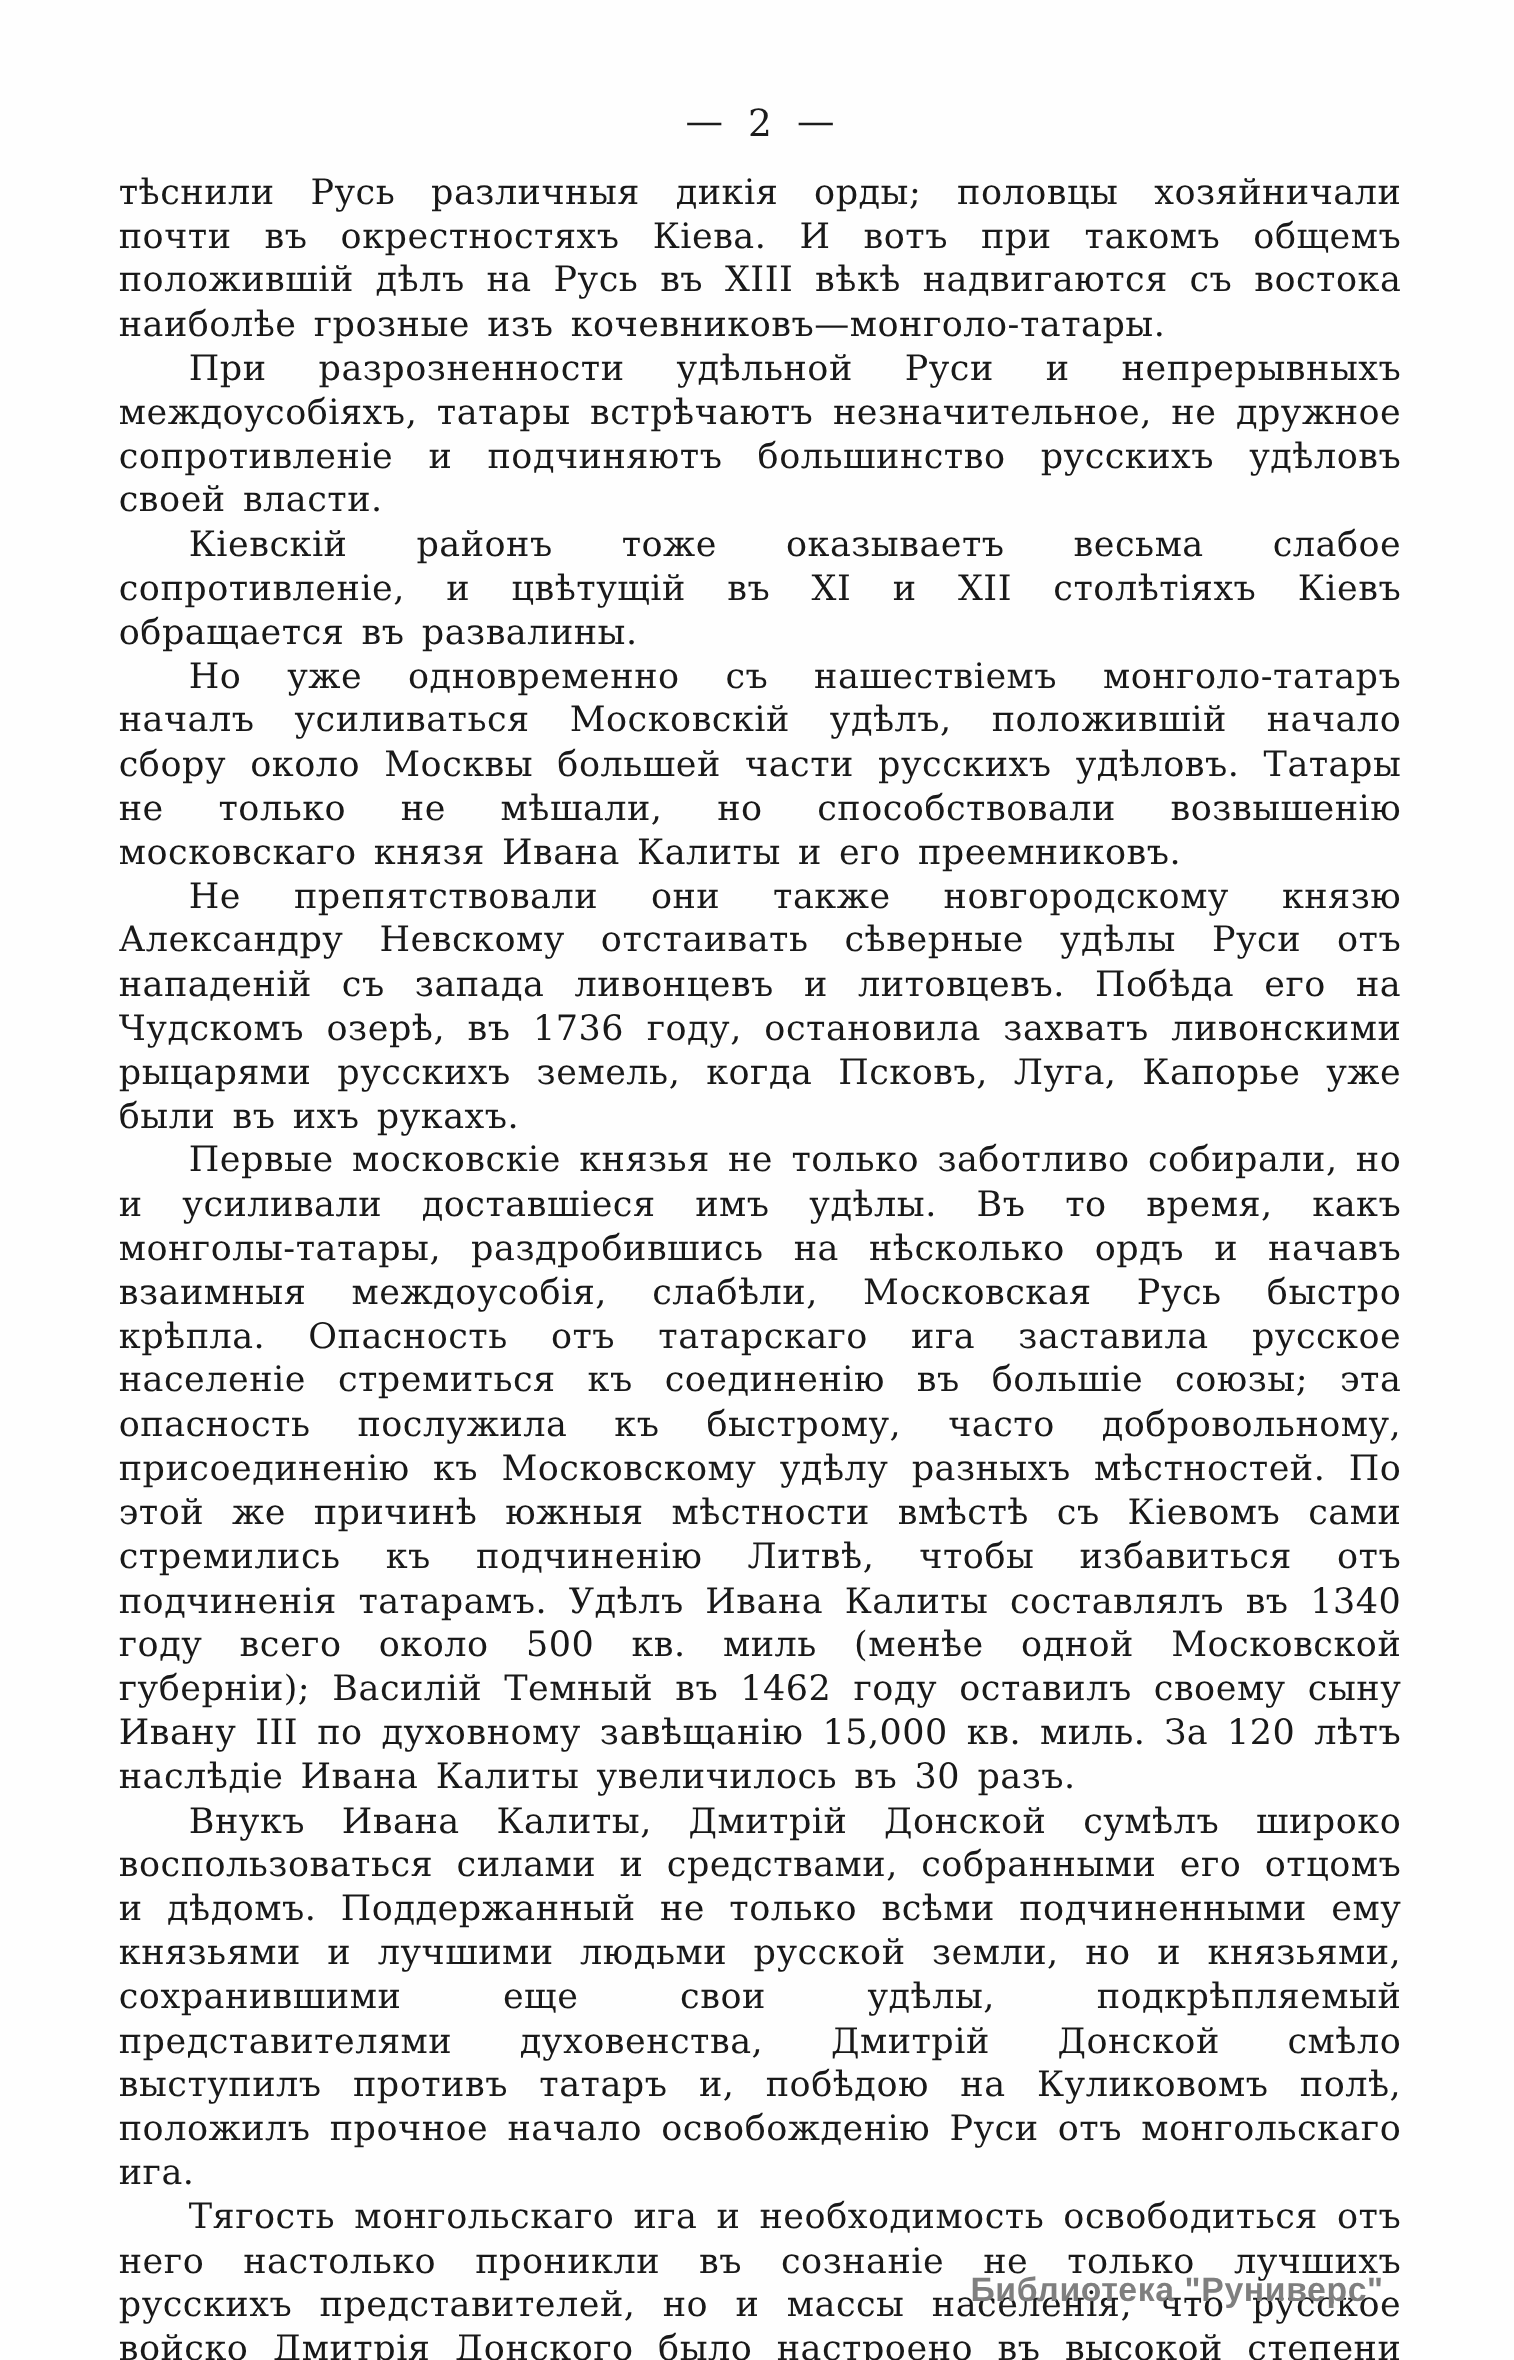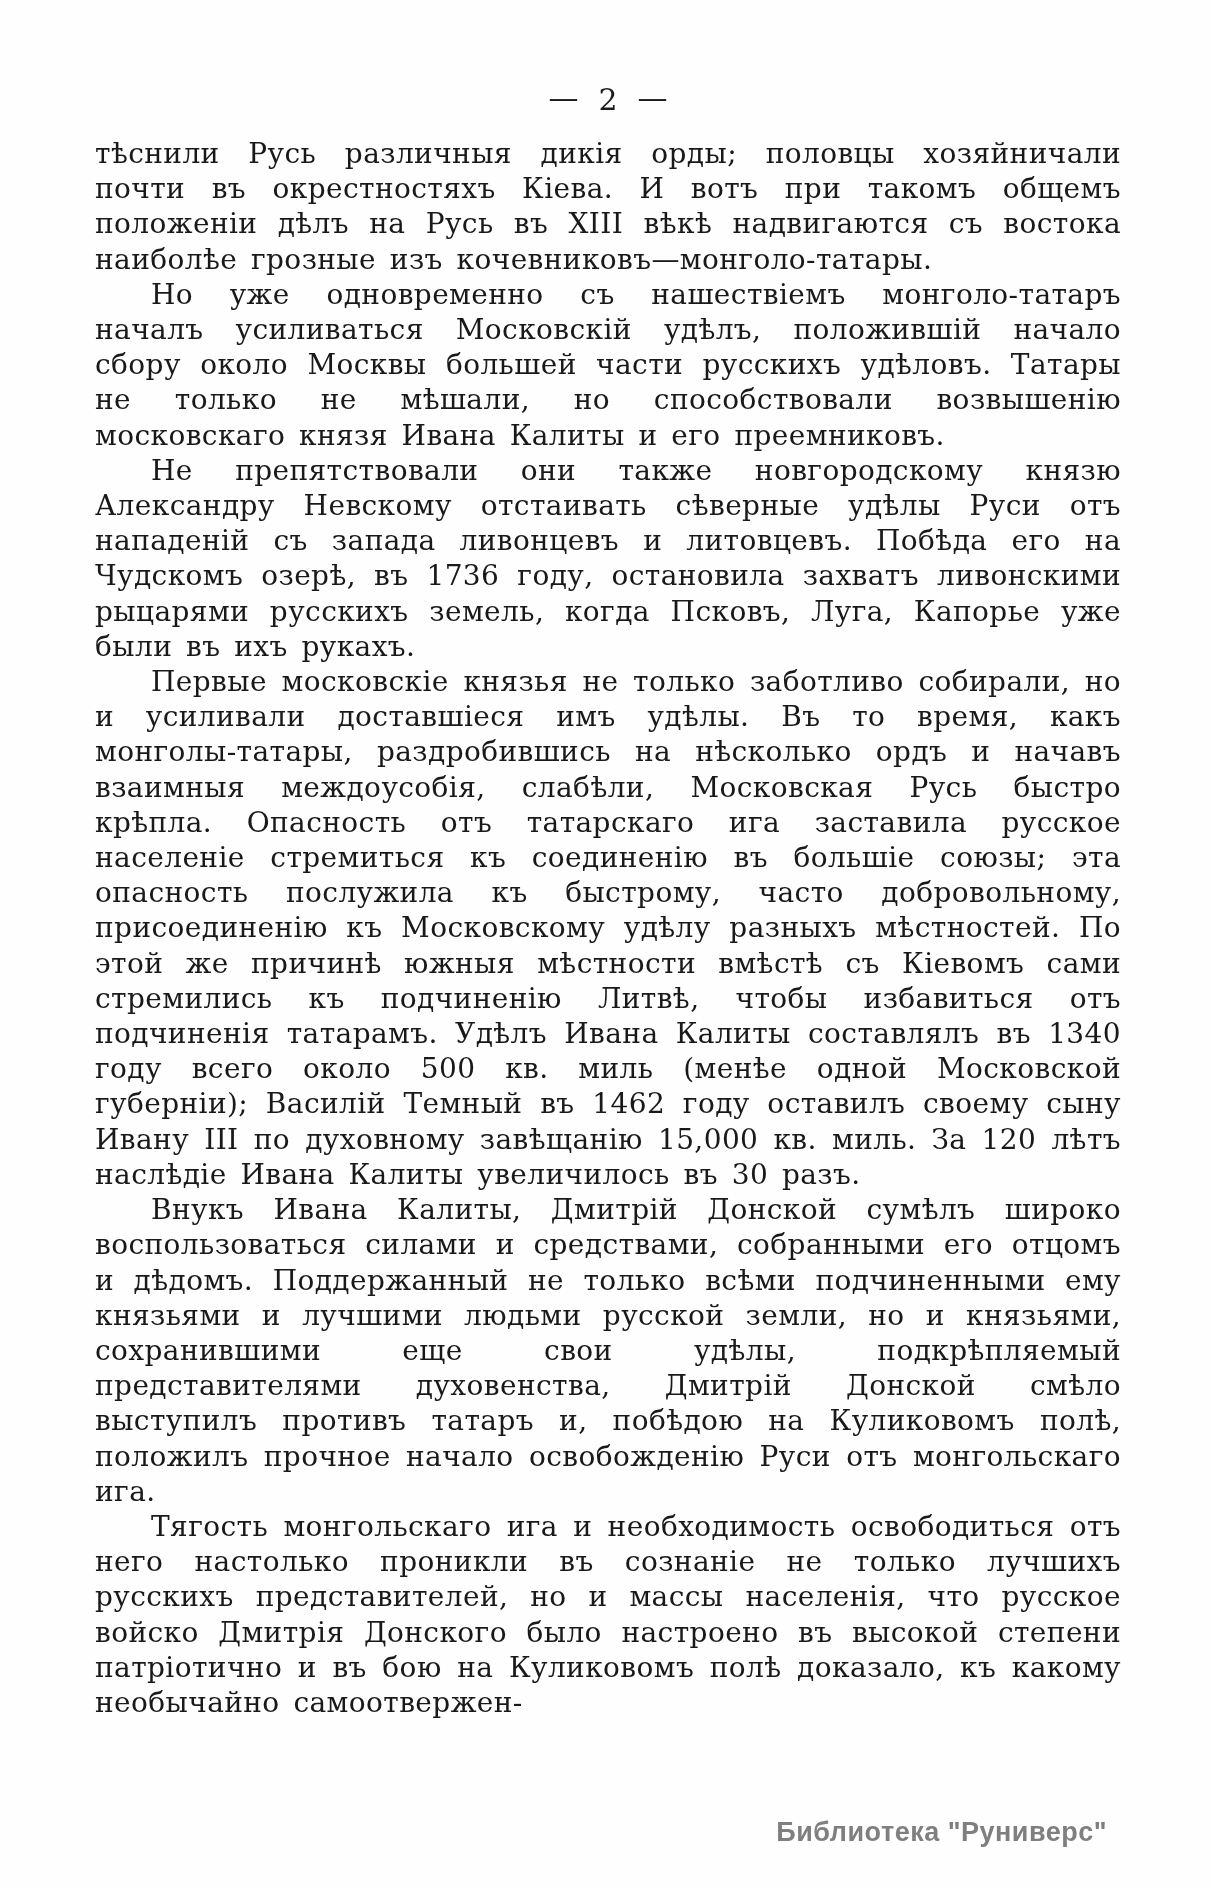--- a/index.html
+++ b/index.html
@@ -63,21 +63,23 @@
 </head>
 <body>
 
 <div class="page">
 
   <header class="page-header">
     <span class="dash">—</span><span>2</span><span class="dash">—</span>
   </header>
 
   <main class="text-block">
-    <p class="para no-indent">тѣснили Русь различныя дикія орды; половцы хозяйничали почти въ окрестностяхъ Кіева. И вотъ при такомъ общемъ положеніи дѣлъ на Русь въ XIII вѣкѣ надвигаются съ востока наиболѣе грозные изъ кочевниковъ—монголо-татары.</p>
+    <p class="para no-indent">тѣснили Русь различныя дикія орды; половцы хозяйничали почти въ окрестностяхъ Кіева. И вотъ при такомъ общемъ положившій дѣлъ на Русь въ XIII вѣкѣ надвигаются съ востока наиболѣе грозные изъ кочевниковъ—монголо-татары.</p>
+    <p class="para">При разрозненности удѣльной Руси и непрерывныхъ междоусобіяхъ, татары встрѣчаютъ незначительное, не дружное сопротивленіе и подчиняютъ большинство русскихъ удѣловъ своей власти.</p>
+    <p class="para">Кіевскій районъ тоже оказываетъ весьма слабое сопротивленіе, и цвѣтущій въ XI и XII столѣтіяхъ Кіевъ обращается въ развалины.</p>
     <p class="para">Но уже одновременно съ нашествіемъ монголо-татаръ началъ усиливаться Московскій удѣлъ, положившій начало сбору около Москвы большей части русскихъ удѣловъ. Татары не только не мѣшали, но способствовали возвышенію московскаго князя Ивана Калиты и его преемниковъ.</p>
     <p class="para">Не препятствовали они также новгородскому князю Александру Невскому отстаивать сѣверные удѣлы Руси отъ нападеній съ запада ливонцевъ и литовцевъ. Побѣда его на Чудскомъ озерѣ, въ 1736 году, остановила захватъ ливонскими рыцарями русскихъ земель, когда Псковъ, Луга, Капорье уже были въ ихъ рукахъ.</p>
     <p class="para">Первые московскіе князья не только заботливо собирали, но и усиливали доставшіеся имъ удѣлы. Въ то время, какъ монголы-татары, раздробившись на нѣсколько ордъ и начавъ взаимныя междоусобія, слабѣли, Московская Русь быстро крѣпла. Опасность отъ татарскаго ига заставила русское населеніе стремиться къ соединенію въ большіе союзы; эта опасность послужила къ быстрому, часто добровольному, присоединенію къ Московскому удѣлу разныхъ мѣстностей. По этой же причинѣ южныя мѣстности вмѣстѣ съ Кіевомъ сами стремились къ подчиненію Литвѣ, чтобы избавиться отъ подчиненія татарамъ. Удѣлъ Ивана Калиты составлялъ въ 1340 году всего около 500 кв. миль (менѣе одной Московской губерніи); Василій Темный въ 1462 году оставилъ своему сыну Ивану III по духовному завѣщанію 15,000 кв. миль. За 120 лѣтъ наслѣдіе Ивана Калиты увеличилось въ 30 разъ.</p>
     <p class="para">Внукъ Ивана Калиты, Дмитрій Донской сумѣлъ широко воспользоваться силами и средствами, собранными его отцомъ и дѣдомъ. Поддержанный не только всѣми подчиненными ему князьями и лучшими людьми русской земли, но и князьями, сохранившими еще свои удѣлы, подкрѣпляемый представителями духовенства, Дмитрій Донской смѣло выступилъ противъ татаръ и, побѣдою на Куликовомъ полѣ, положилъ прочное начало освобожденію Руси отъ монгольскаго ига.</p>
     <p class="para">Тягость монгольскаго ига и необходимость освободиться отъ него настолько проникли въ сознаніе не только лучшихъ русскихъ представителей, но и массы населенія, что русское войско Дмитрія Донского было настроено въ высокой степени патріотично и въ бою на Куликовомъ полѣ доказало, къ какому необычайно самоотвержен-</p>
   </main>
 
   <div class="watermark">Библиотека "Руниверс"</div>
 
 </div>

